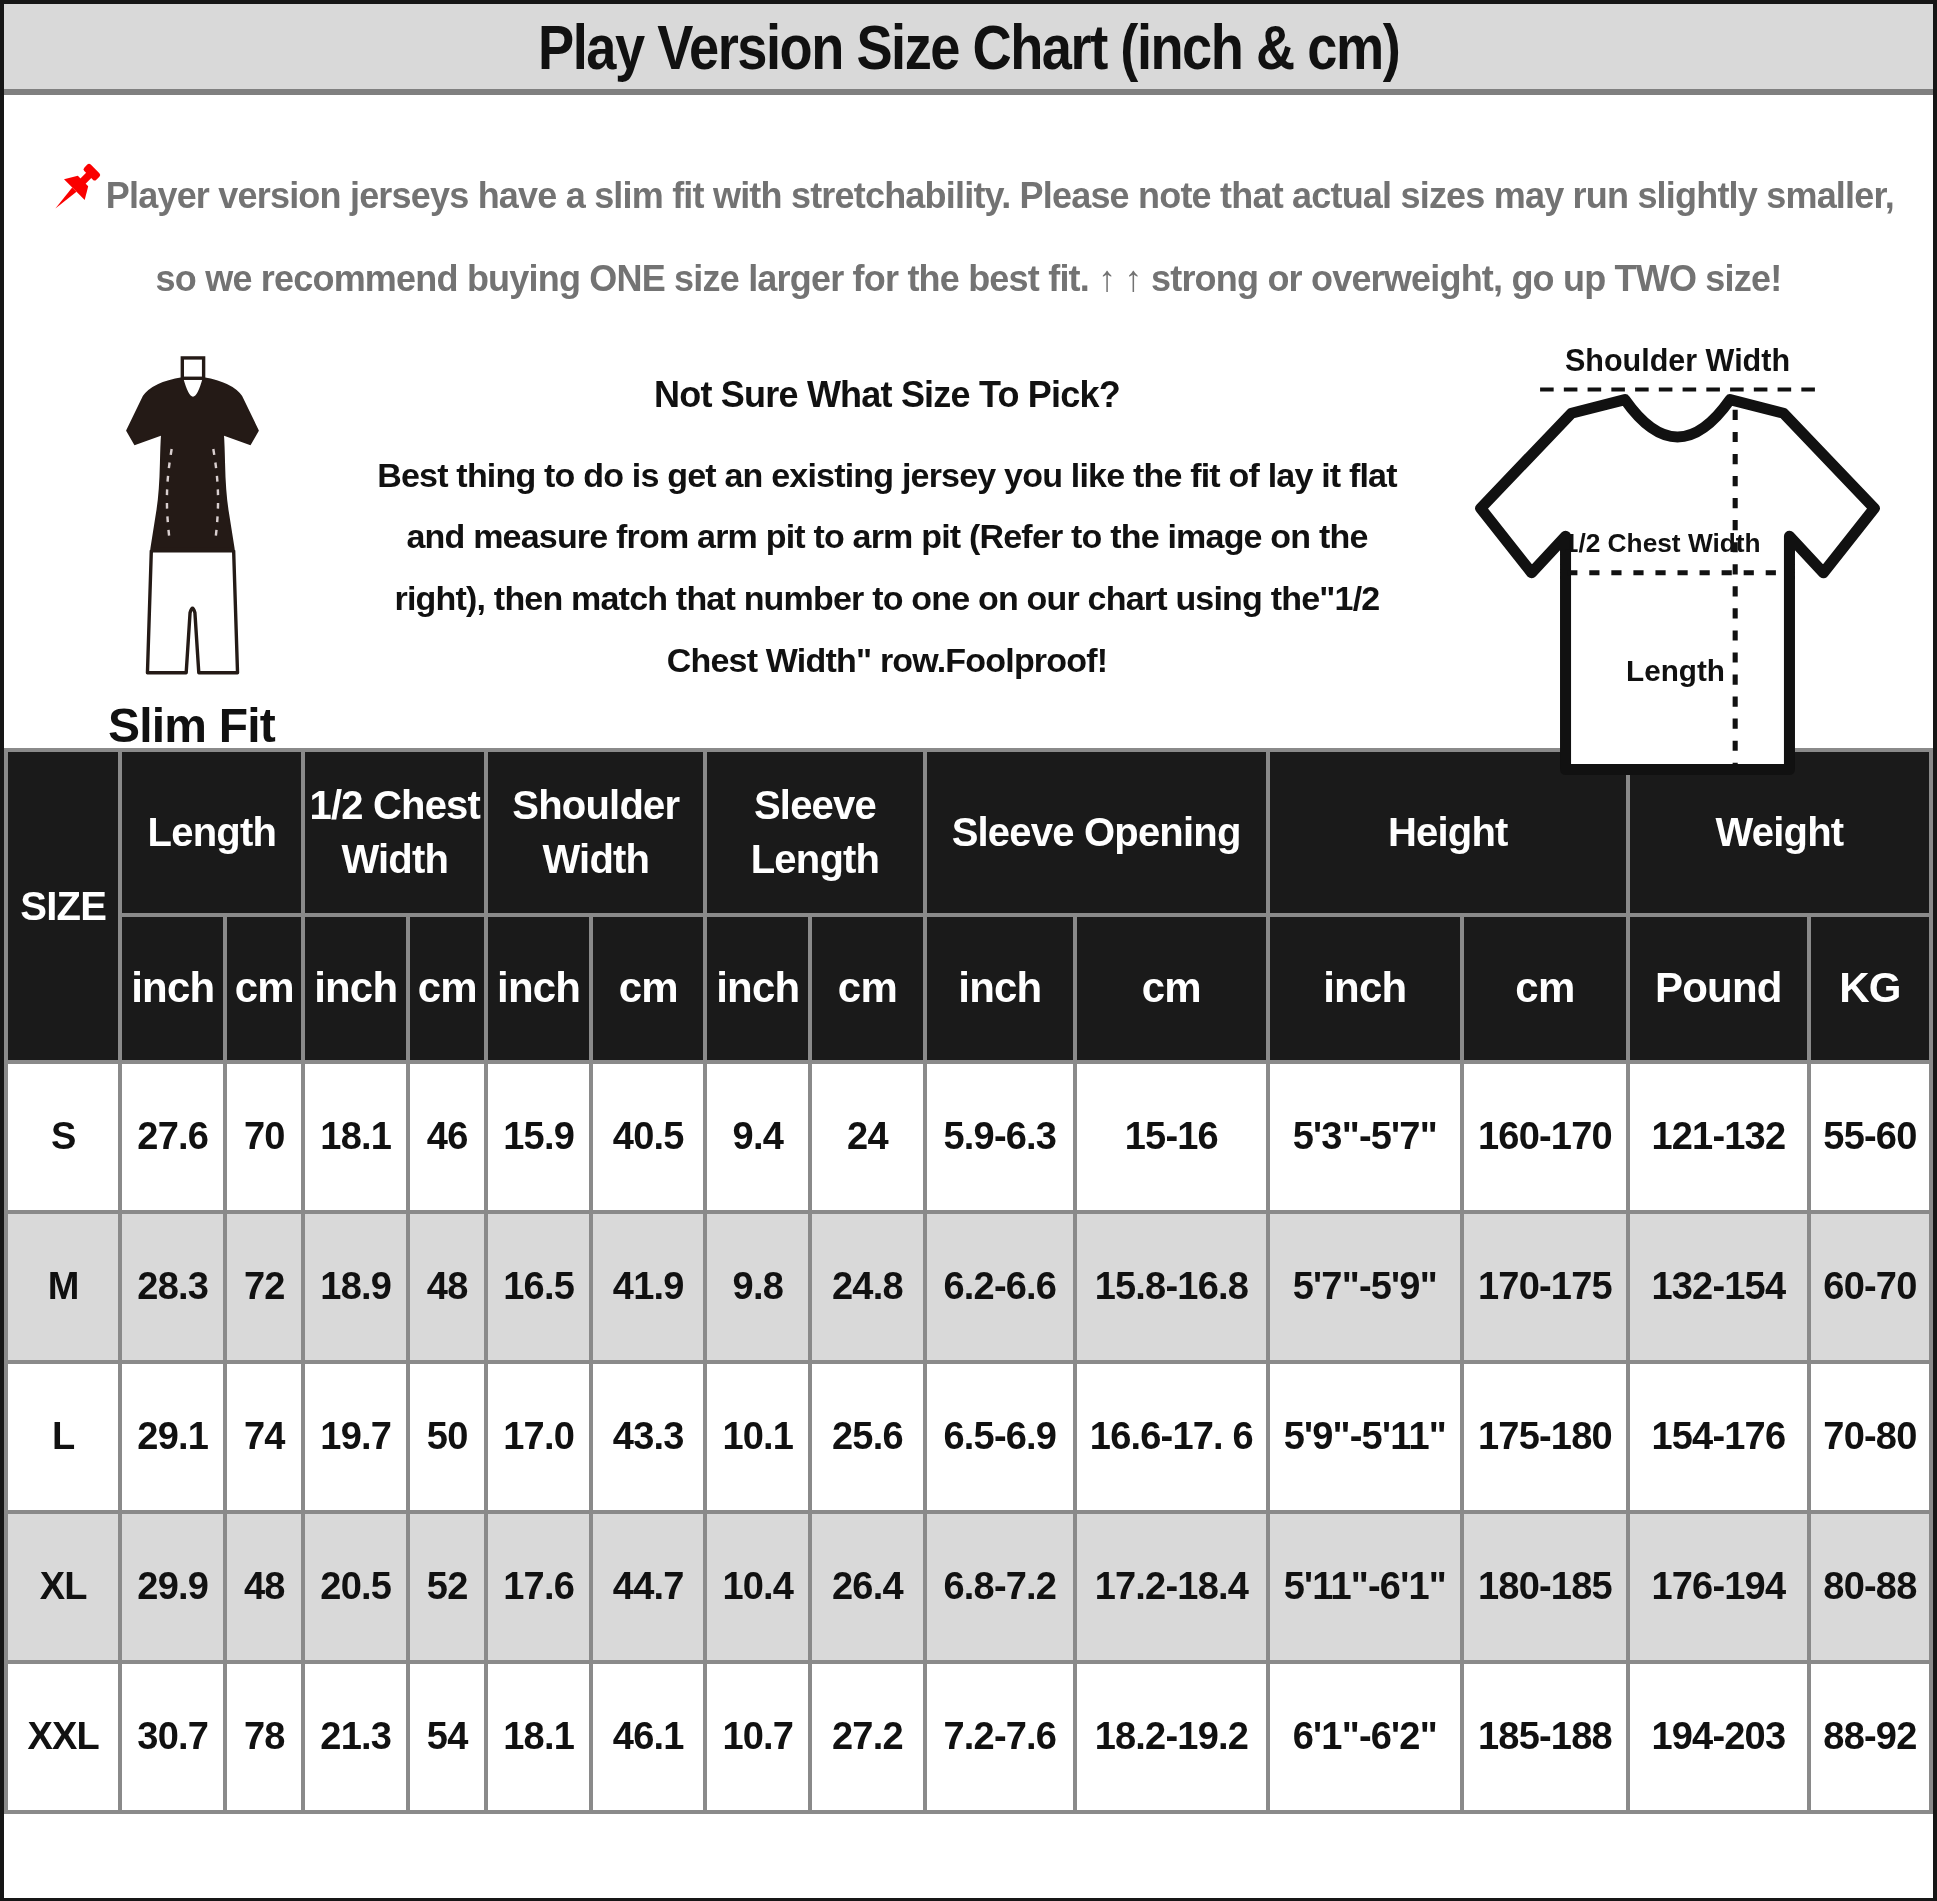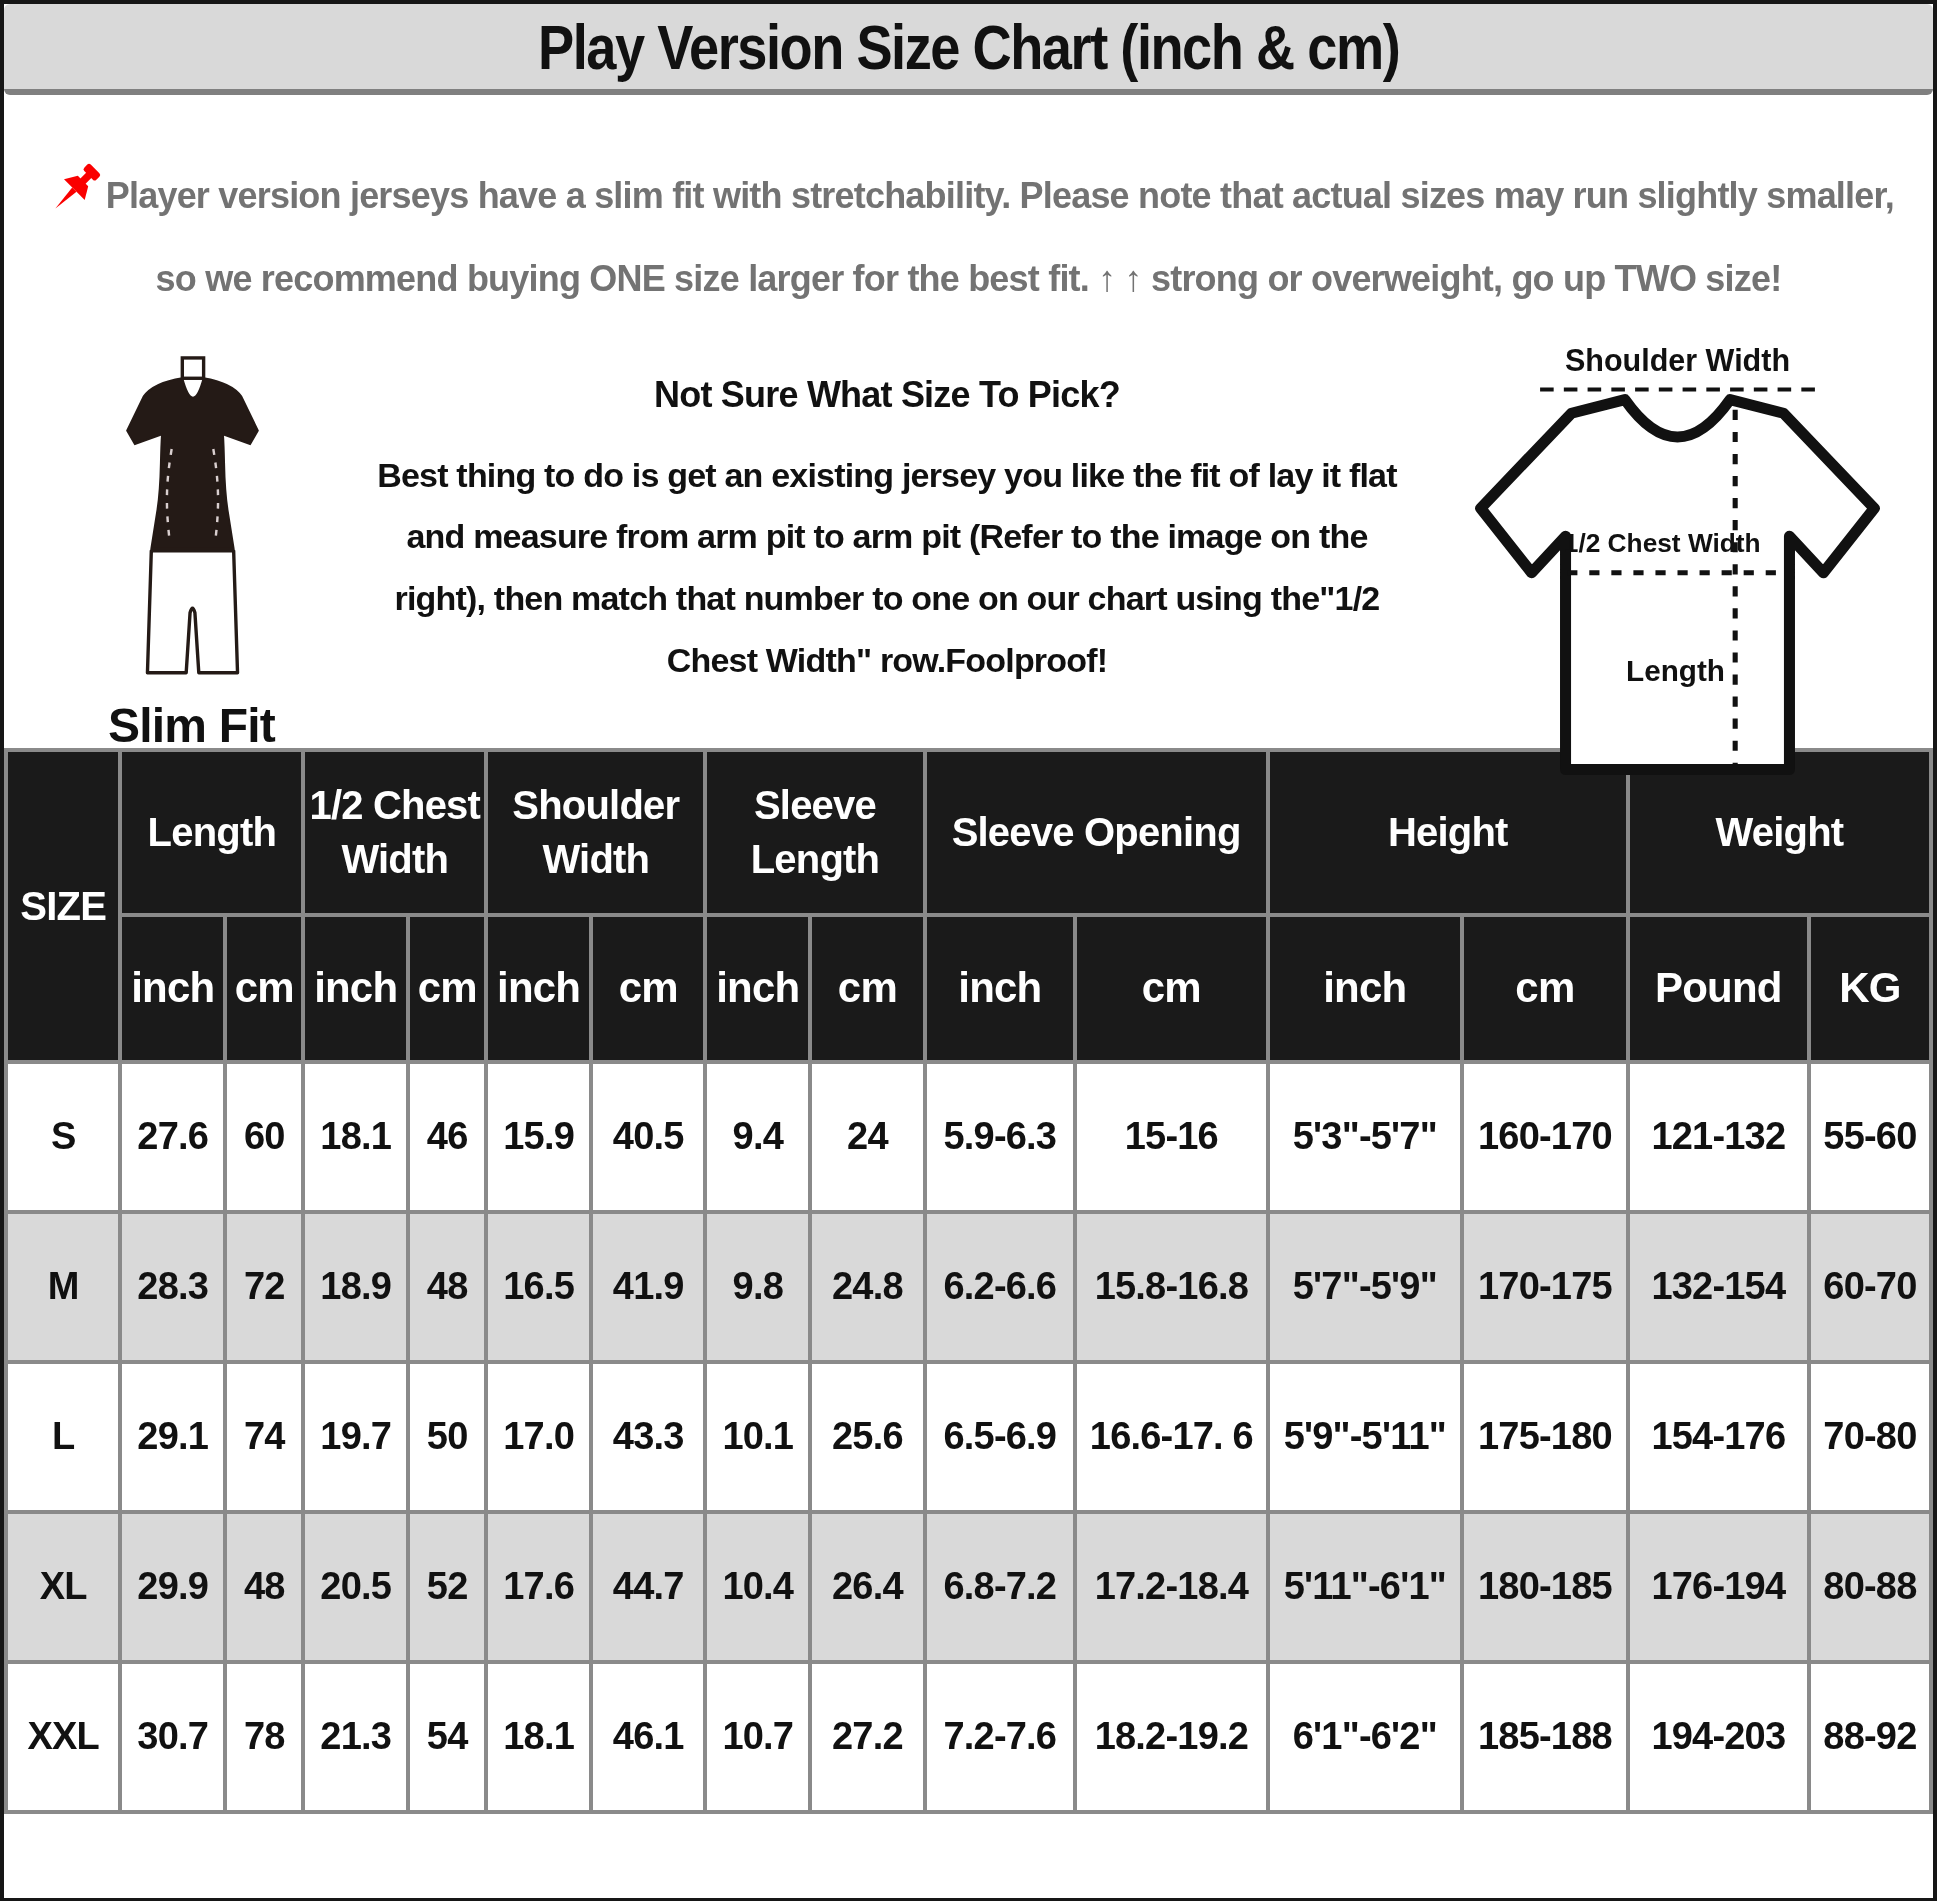--- a/index.html
+++ b/index.html
@@ -10,21 +10,21 @@
     background:#ffffff;
     border:4.1px solid #161616;
     font-family:"Liberation Sans","DejaVu Sans",sans-serif;
     font-weight:700;color:#111;
     overflow:hidden;
   }
   
   .titlebar{
     height:91px;background:#d9d9d9;
     border-bottom:6.6px solid #808080;
-    display:flex;align-items:center;justify-content:center;border-radius:6px;
+    display:flex;align-items:center;justify-content:center;
   }
   .titlebar .title-text{
     font-size:63px;letter-spacing:-1.7px;
     transform:scaleX(0.86);transform-origin:center;
     white-space:nowrap;
   }
   
   .notice{
     padding:60px 21.5px 0 21.5px;
     text-align:center;
@@ -182,21 +182,21 @@
           <th>inch</th>
           <th>cm</th>
           <th>Pound</th>
           <th>KG</th>
         </tr>
     </thead>
     <tbody id="table-body">
         <tr>
           <th>S</th>
           <td>27.6</td>
-          <td>60</td>
+          <td>70</td>
           <td>18.1</td>
           <td>46</td>
           <td>15.9</td>
           <td>40.5</td>
           <td>9.4</td>
           <td>24</td>
           <td>5.9-6.3</td>
           <td>15-16</td>
           <td>5'3"-5'7"</td>
           <td>160-170</td>

